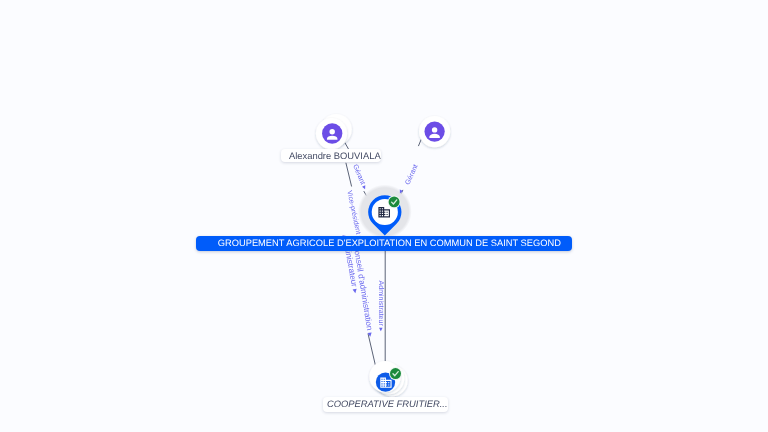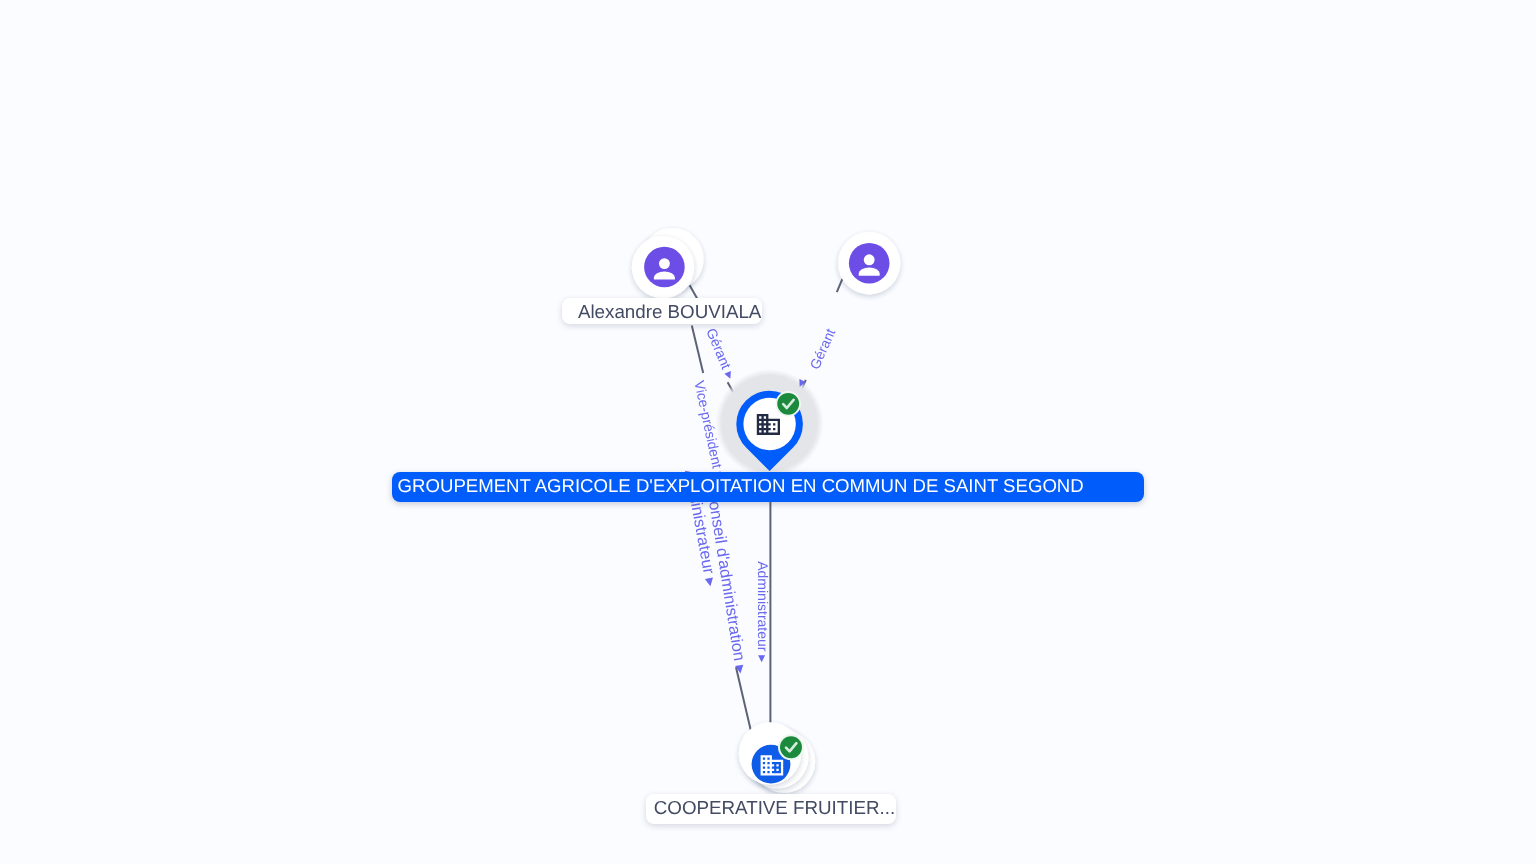--- a/index.html
+++ b/index.html
@@ -94,16 +94,16 @@
 
   <div class="elabel" style="transform:translate(354.8px,160.6px) rotate(67deg);">Gérant ▸</div>
   <div class="elabel" style="transform:translate(349.1px,186.5px) rotate(78deg);">Vice-président ▸</div>
   <div class="elabel" style="transform:translate(407.7px,181.1px) rotate(-65.8deg);">Gérant</div>
   <div class="elabel" style="transform:translate(401.5px,186.3px) rotate(114.2deg);background:none;">▸</div>
   <div class="elabel" style="font-size:8.2px;transform:translate(356.6px,239.7px) rotate(81deg);">Conseil d'administration ▸</div>
   <div class="elabel" style="font-size:8.2px;transform:translate(345.5px,229.8px) rotate(79.7deg);">Administrateur ▸</div>
   <div class="elabel" style="transform:translate(380.9px,276.6px) rotate(90deg);">Administrateur ▸</div>
 
   <div class="nlabel" style="left:281.3px;top:149.1px;width:99.4px;height:13.2px;line-height:13.2px;">Alexandre BOUVIALA</div>
-  <div class="barlabel" style="left:195.8px;top:236.1px;width:376.1px;height:14.7px;line-height:14.7px;padding-left:3px;box-sizing:border-box;">GROUPEMENT AGRICOLE D'EXPLOITATION EN COMMUN DE SAINT SEGOND</div>
-  <div class="nlabel" style="left:323.2px;top:397px;width:124.4px;height:14.6px;line-height:14.6px;">COOPERATIVE FRUITIER...</div>
+  <div class="barlabel" style="left:195.8px;top:236.1px;width:376.1px;height:14.7px;line-height:14.7px;padding-left:22px;box-sizing:border-box;">GROUPEMENT AGRICOLE D'EXPLOITATION EN COMMUN DE SAINT SEGOND</div>
+  <div class="nlabel" style="left:323.2px;top:397px;width:124.4px;height:14.6px;line-height:14.6px;font-style:italic;">COOPERATIVE FRUITIER...</div>
 
 </div>
 
 </body></html>

